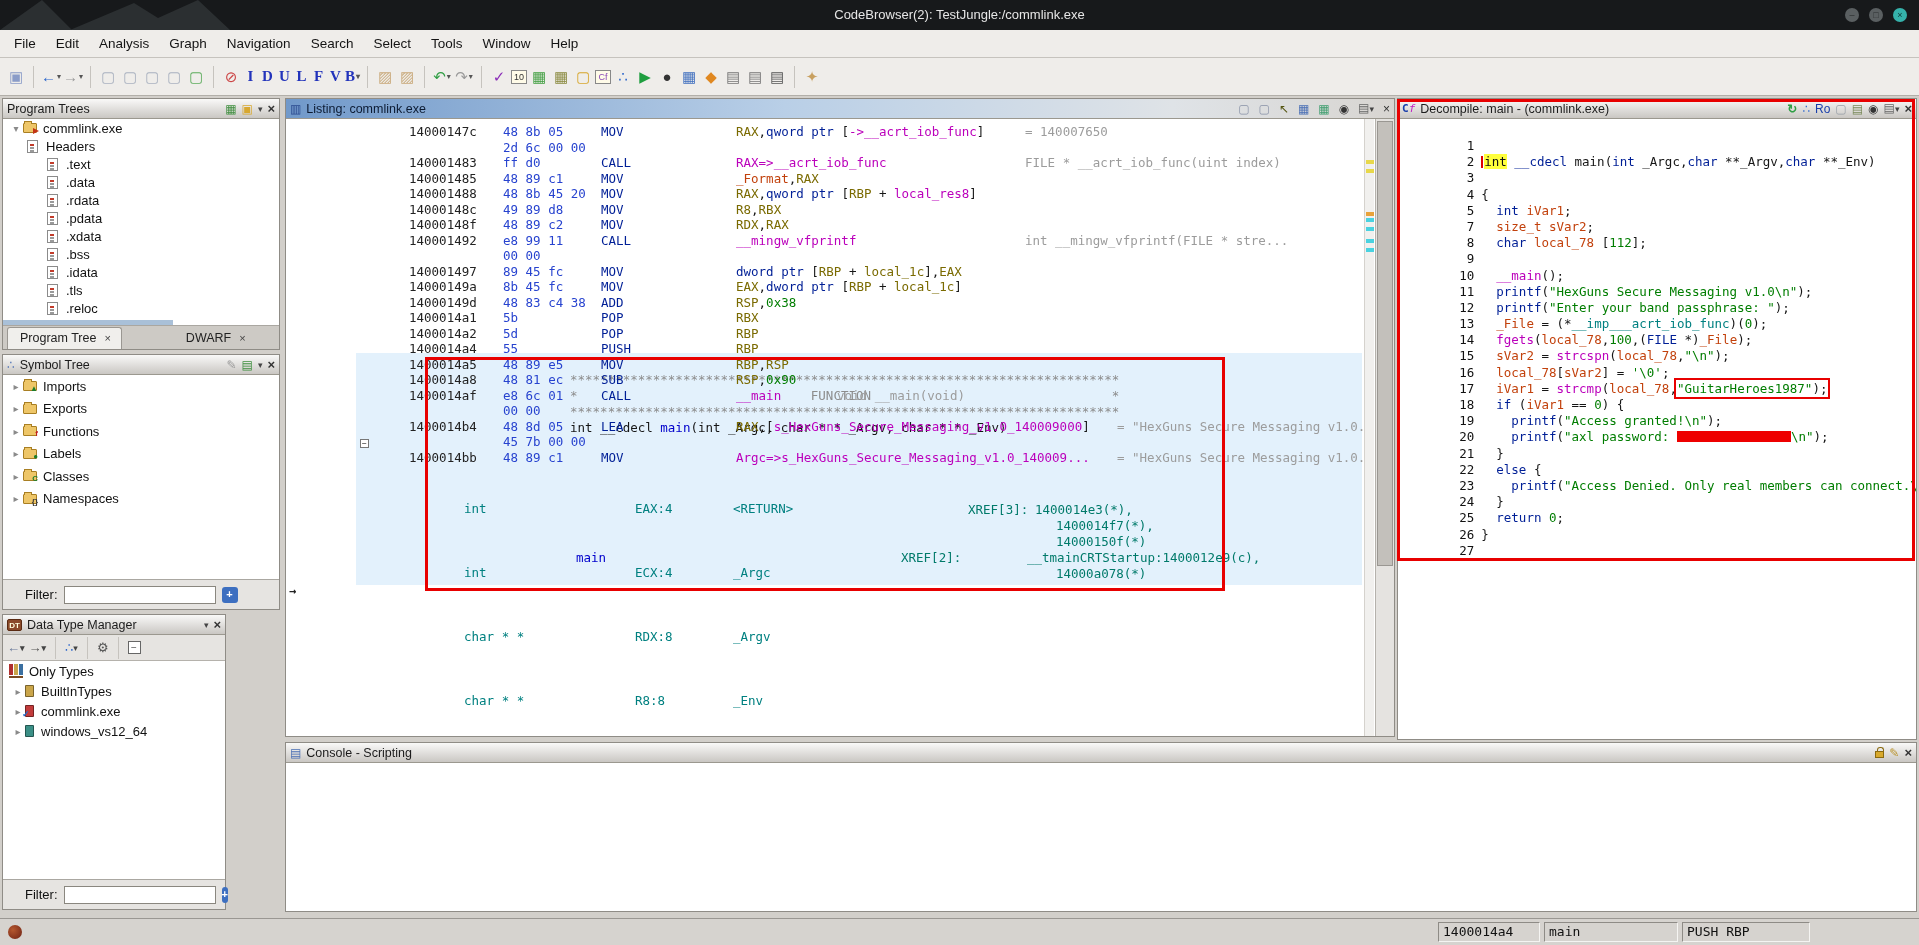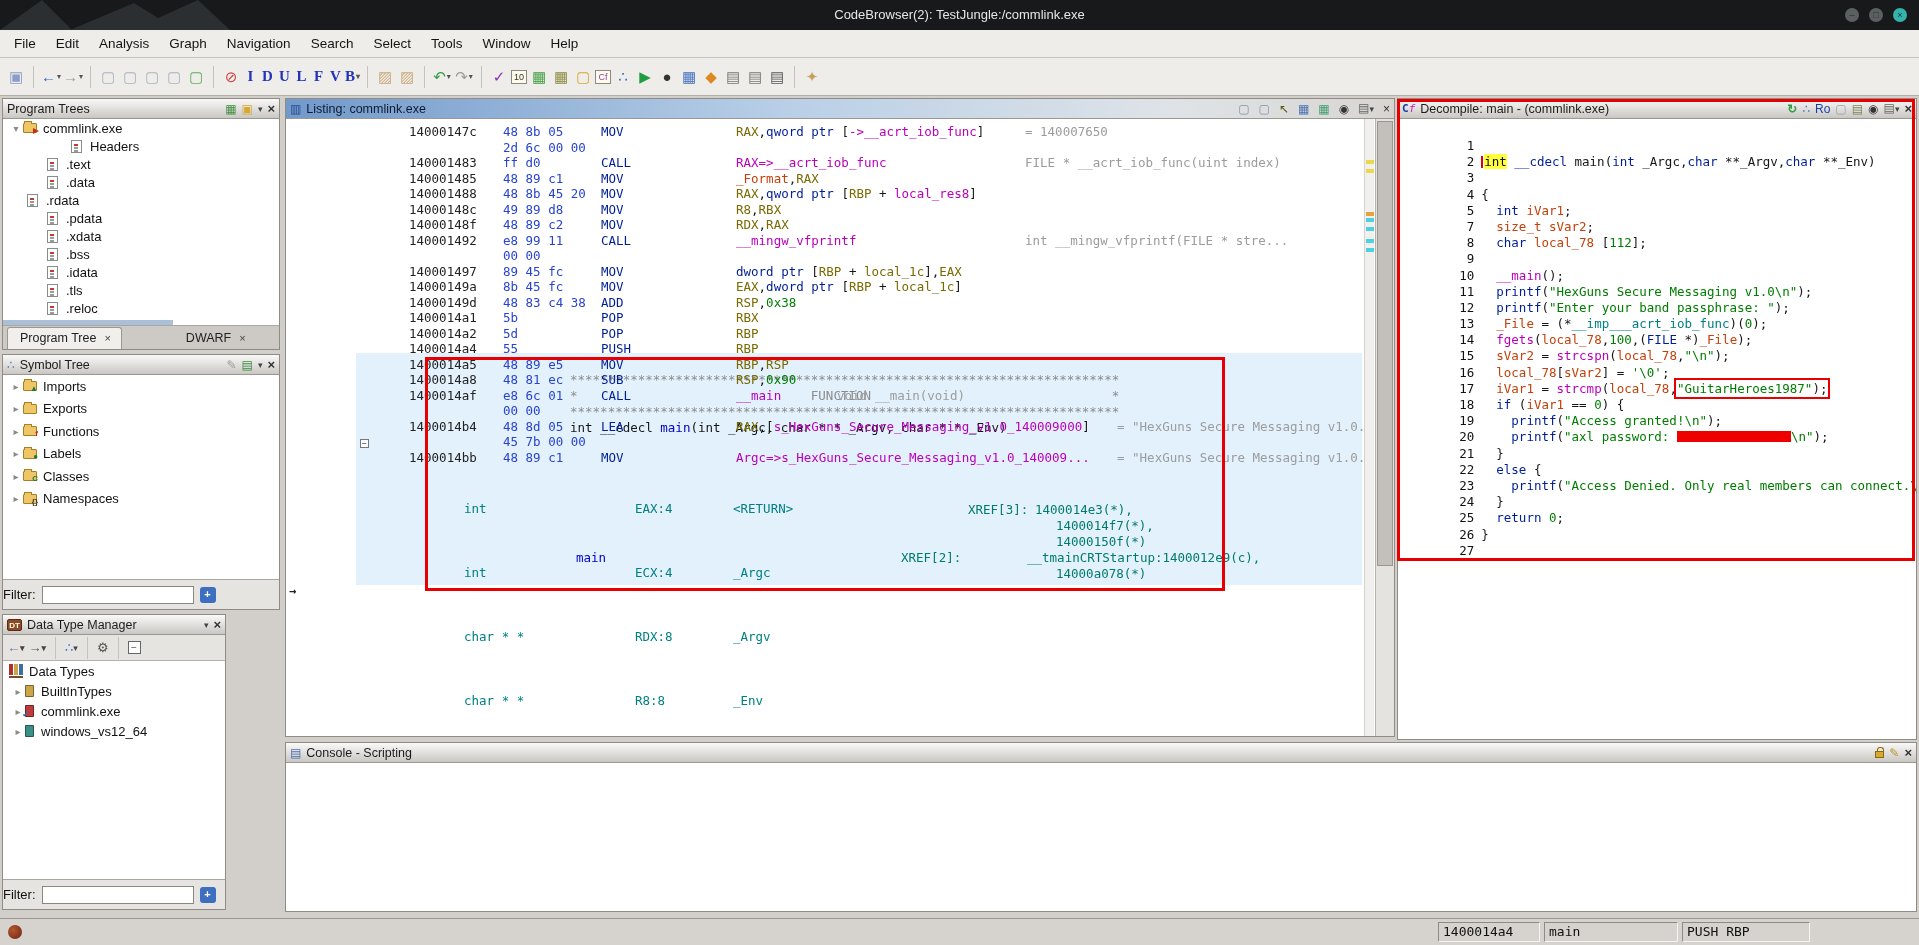--- a/index.html
+++ b/index.html
@@ -39,21 +39,21 @@
   .folder::before{content:"";position:absolute;top:-3px;left:0;width:6px;height:2px;background:#eec668;border:1px solid #a97f23;border-bottom:none}
   .folder .badge{position:absolute;right:-2px;bottom:-3px;font-size:8px;font-weight:bold;line-height:8px}
   .folder.red::after{content:"";position:absolute;right:-3px;bottom:-2px;border-left:6px solid #c33414;border-top:3px solid transparent;border-bottom:3px solid transparent}
   .page{width:11px;height:13px;background:#fff;border:1px solid #8b8b8b;display:inline-block;position:relative;margin-right:8px;flex:none}
   .page::before{content:"";position:absolute;left:2px;top:3px;width:4px;height:2px;background:#c23b2a;box-shadow:0 3px 0 #9a9a9a,0 6px 0 #9a9a9a}
   .book{width:9px;height:12px;display:inline-block;border:1px solid rgba(0,0,0,.4);border-radius:1px;margin-right:7px;position:relative;flex:none}
   .book .chk{position:absolute;left:-4px;bottom:-3px;color:#1f6fd0;font-size:9px;font-weight:bold}
   .shelf{display:inline-flex;gap:1px;margin-right:6px;border-bottom:2px solid #7a4a22;padding-bottom:1px}
   .shelf i{width:4px;height:11px;display:inline-block}
   
-  .filterrow{position:absolute;left:0;right:0;bottom:0;height:30px;background:#e6e4e1;border-top:1px solid #aaa7a1;display:flex;align-items:center;padding:0 0;gap:6px}
+  .filterrow{position:absolute;left:0;right:0;bottom:0;height:30px;background:#e6e4e1;border-top:1px solid #aaa7a1;display:flex;align-items:center;padding:0 22px;gap:6px}
   .filterrow input{width:152px;height:18px;border:1px solid #8a877f;background:#fff;font-size:12px;padding:0 3px}
   .ficon{width:16px;height:16px;background:#3d6fc0;border-radius:3px;color:#fff;font-size:11px;line-height:15px;text-align:center;font-weight:bold}
   
   .tabsrow{position:absolute;left:0;right:0;bottom:0;height:24px;background:#cdcac5;border-top:1px solid #aaa7a1;display:flex;align-items:flex-end;padding-left:4px;gap:52px}
   .tab{padding:3px 10px 4px 12px;font-size:12.5px;color:#222;display:flex;gap:8px;align-items:center}
   .tab.active{background:#f0efec;border:1px solid #9a9792;border-bottom:none;border-radius:3px 3px 0 0}
   .tab .x{color:#444;font-size:11px}
   
   #listing{left:285px;top:98px;width:1110px;height:639px}
   #listing .phead{background:linear-gradient(90deg,#7199ca 0%,#b9cfe7 45%,#dfe3e7 80%,#d8d5d1 100%);color:#0c1b33}
@@ -336,36 +336,36 @@
     <span class="hx">×</span>
   </div>
   <div class="tree" id="pttree">
     <div class="trow" style="padding-left:6px">
       <span class="chev">▾</span>
       <span class="folder red"></span>
       <span>commlink.exe</span>
     </div>
     <div>
 
-        <div class="trow" style="padding-left:68px">
+        <div class="trow" style="padding-left:24px">
           <span class="page"></span>
           <span>Headers</span>
         </div>
 
         <div class="trow" style="padding-left:44px">
           <span class="page"></span>
           <span>.text</span>
         </div>
 
         <div class="trow" style="padding-left:44px">
           <span class="page"></span>
           <span>.data</span>
         </div>
 
-        <div class="trow" style="padding-left:24px">
+        <div class="trow" style="padding-left:44px">
           <span class="page"></span>
           <span>.rdata</span>
         </div>
 
         <div class="trow" style="padding-left:44px">
           <span class="page"></span>
           <span>.pdata</span>
         </div>
 
         <div class="trow" style="padding-left:44px">
@@ -476,21 +476,21 @@
     <span class="tbsep"></span>
     <span class="dtmi" style="color:#2b66cc">∴<span class="hdd">▾</span></span>
     <span class="tbsep"></span>
     <span class="dtmi">⚙</span>
     <span class="tbsep"></span>
     <span class="dtmi" style="border:1px solid #666;width:13px;height:13px;justify-content:center;font-size:10px;background:#fff">−</span>
   </div>
   <div class="tree" id="dtmtree">
     <div class="trow" style="padding-left:6px">
       <span class="shelf"><i style="background:#b03030"></i><i style="background:#caa54a"></i><i style="background:#3b6fa0"></i></span>
-      <span>Data Types</span>
+      <span>Only Types</span>
     </div>
     <div>
 
         <div class="trow" style="padding-left:8px">
           <span class="chev">▸</span>
           <span class="book" style="background: rgb(202, 165, 74);"></span>
           <span>BuiltInTypes</span>
         </div>
 
         <div class="trow" style="padding-left:8px">

